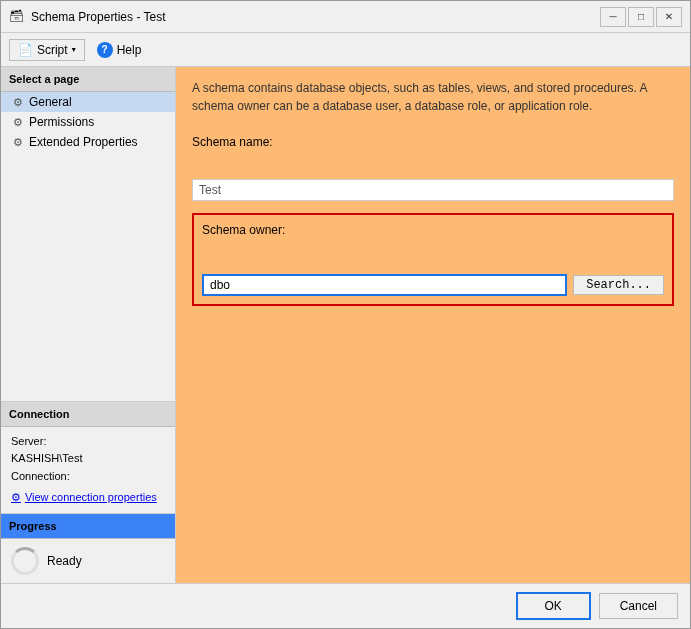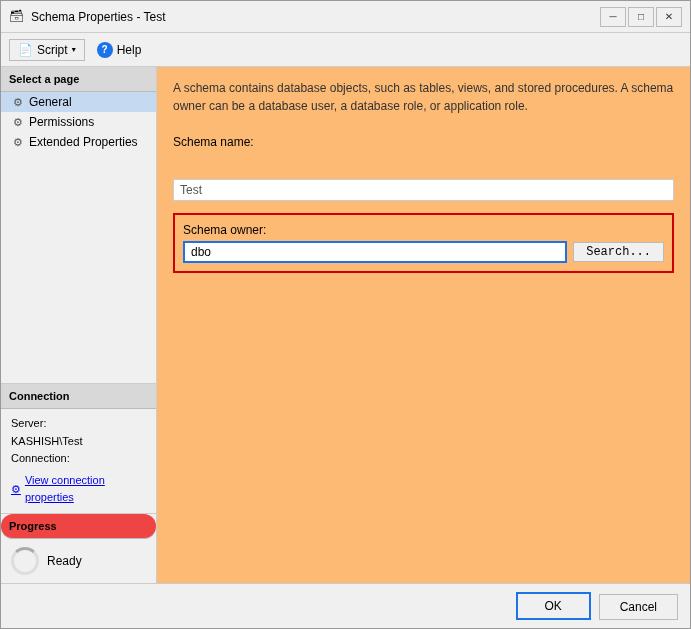--- a/index.html
+++ b/index.html
@@ -113,21 +113,21 @@
       font-weight: bold;
     }
 
     .content-area {
       display: flex;
       flex: 1;
       overflow: hidden;
     }
 
     .sidebar {
-      width: 156px;
+      width: 175px;
       background: #f0f0f0;
       border-right: 1px solid #ccc;
       display: flex;
       flex-direction: column;
     }
 
     .sidebar-section {
       padding: 6px 8px;
       background: #d8d8d8;
       border-bottom: 1px solid #bbb;
@@ -187,25 +187,24 @@
       margin-top: 4px;
       text-decoration: underline;
     }
 
     .sidebar-progress-section {
       border-top: 1px solid #ccc;
     }
 
     .sidebar-progress-header {
       padding: 6px 8px;
-      background: #ef4444;
+      background: #3b82f6;
       border-bottom: 1px solid #bbb;
       font-size: 11px;
       font-weight: bold;
-      border-radius: 12px;
     }
 
     .sidebar-progress-content {
       padding: 8px 10px;
       display: flex;
       align-items: center;
       gap: 8px;
     }
 
     .progress-spinner {
@@ -260,20 +259,21 @@
       padding: 8px;
       display: flex;
       flex-direction: column;
       gap: 4px;
     }
 
     .owner-row {
       display: flex;
       align-items: center;
       gap: 6px;
+      margin-top: 33px;
     }
 
     .owner-input {
       flex: 1;
       height: 22px;
       border: 2px solid #1a73e8;
       background: #fff;
       padding: 2px 6px;
       font-size: 12px;
       outline: none;
@@ -285,21 +285,21 @@
       border: 1px solid #bbb;
       cursor: pointer;
       font-size: 12px;
       white-space: nowrap;
       font-family: Liberation Mono, monospace;
     }
 
     .bottom-bar {
       display: flex;
       justify-content: flex-end;
-      align-items: flex-end;
+      align-items: center;
       padding: 8px 12px;
       background: #f0f0f0;
       border-top: 1px solid #ccc;
       gap: 8px;
     }
 
     .bottom-btn {
       padding: 5px 20px;
       background: #f0f0f0;
       border: 1px solid #bbb;

